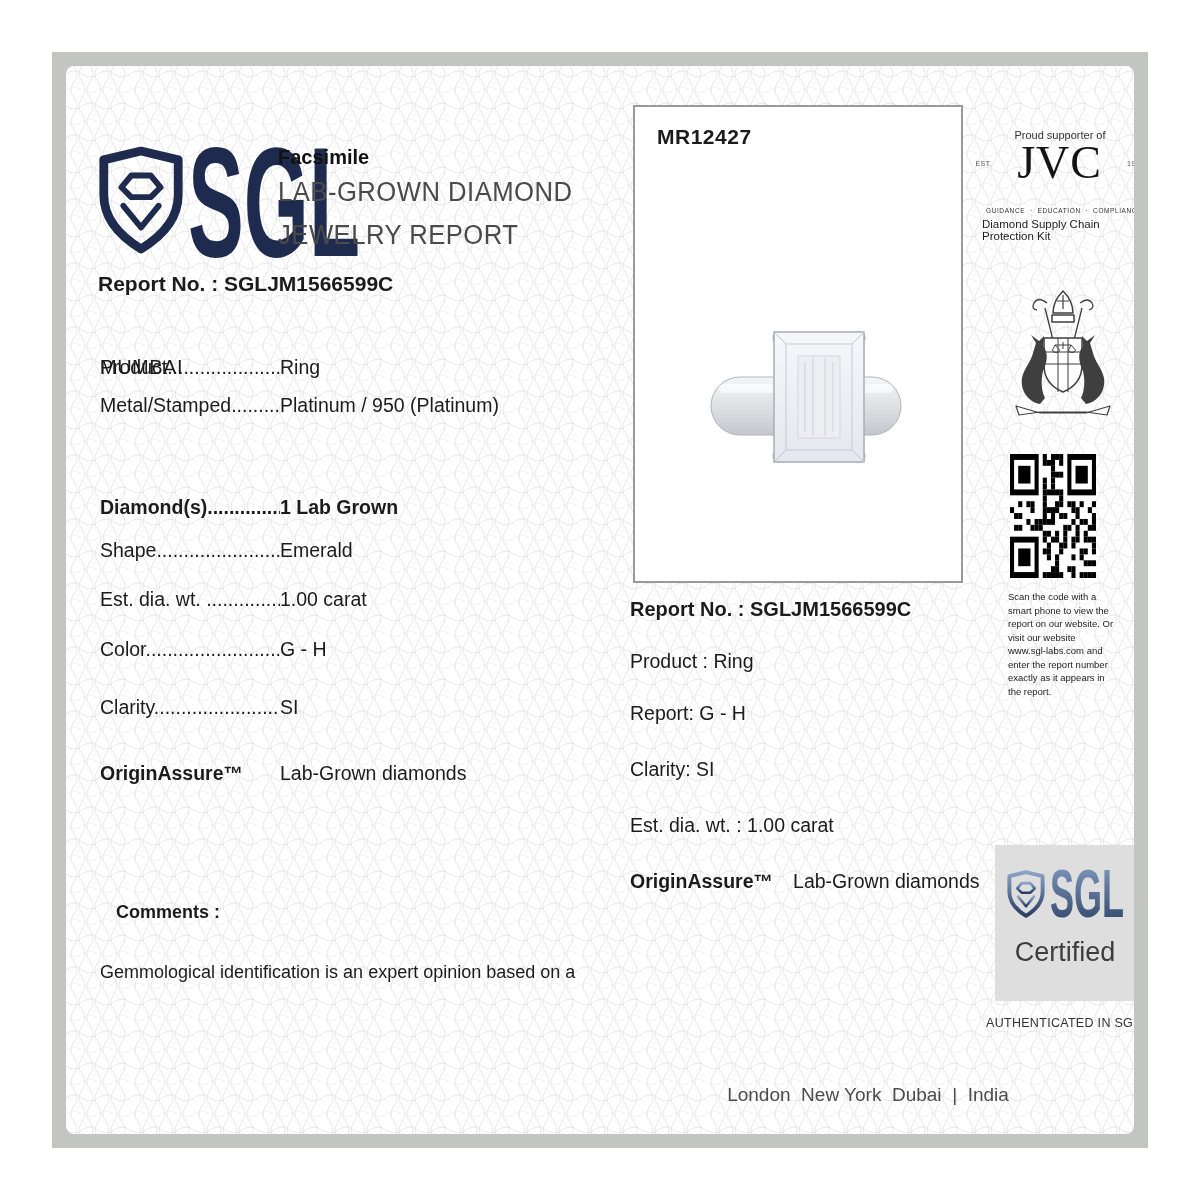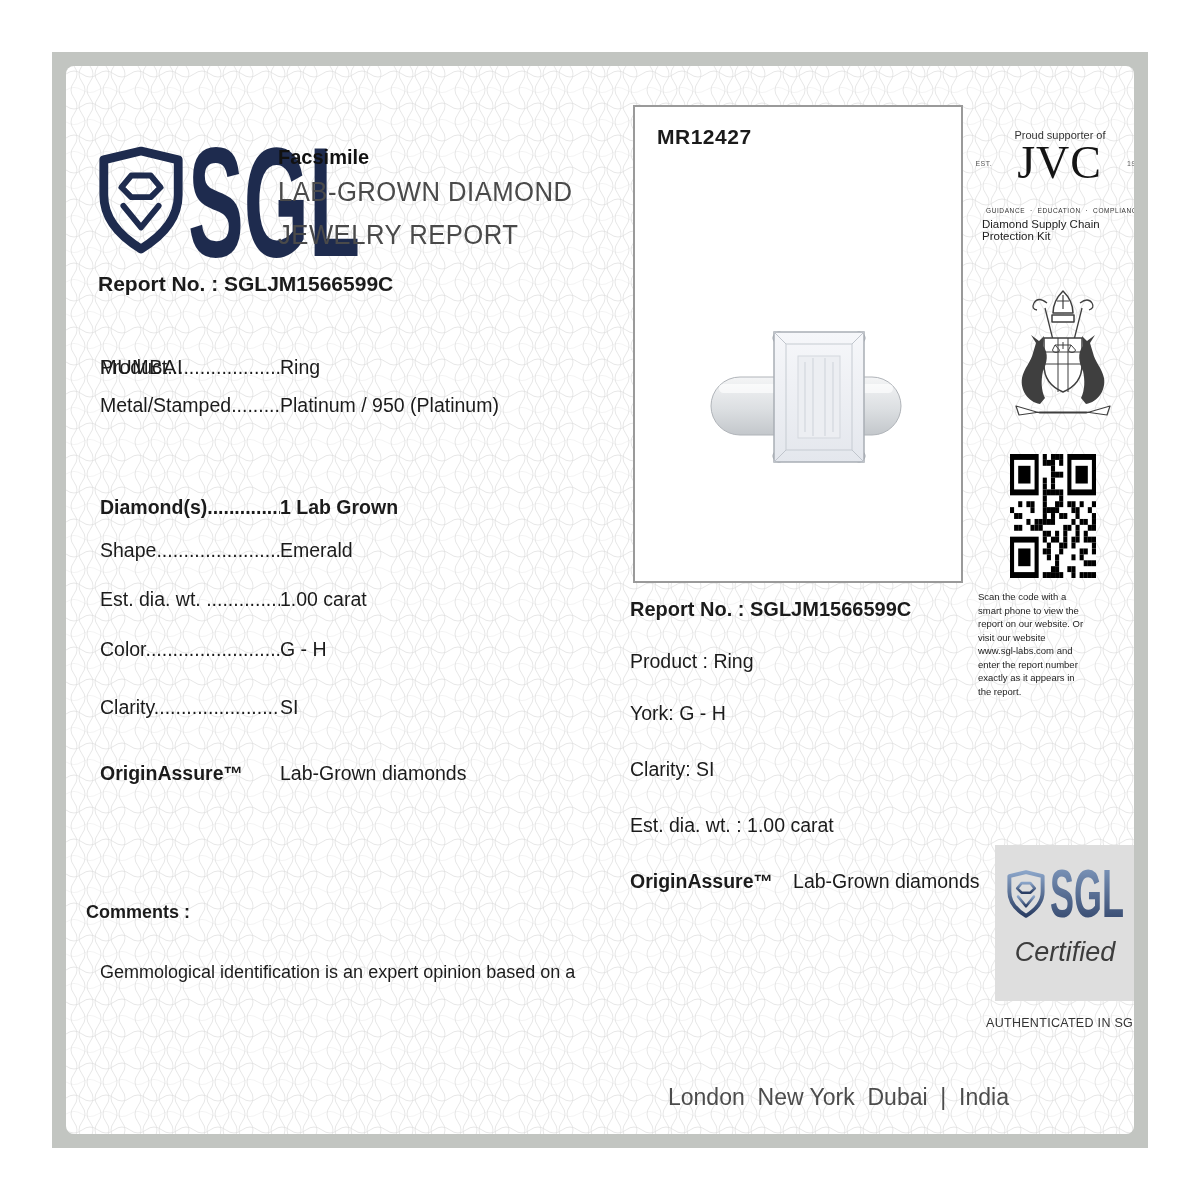--- a/index.html
+++ b/index.html
@@ -29,21 +29,21 @@
   .doc-title + .doc-title{margin-top:12px;}
 
   
   .report-no{left:32px;top:206px;font-size:21px;font-weight:bold;white-space:pre;}
   .city{left:34px;top:247px;font-size:20px;font-weight:normal;letter-spacing:.5px;margin-top:43px;}
   .frow{left:34px;font-size:19.5px;white-space:nowrap;}
   .frow .lead{display:inline-block;width:180px;overflow:hidden;white-space:nowrap;vertical-align:bottom;}
   .frow.bold, .frow.bold .lead{font-weight:bold;}
   .origin-row{left:34px;top:696px;font-size:19.5px;white-space:nowrap;}
   .origin-row .olabel{display:inline-block;width:180px;font-weight:bold;}
-  .comments-title{left:20px;top:836px;font-size:18px;font-weight:bold;}
+  .comments-title{left:50px;top:836px;font-size:18px;font-weight:bold;}
   .cline{left:34px;font-size:18px;}
 
   
   .photo{
     left:567px;top:39px;width:330px;height:478px;background:#fff;
     border:2px solid #9a9a9a;box-sizing:border-box;
   }
   .photo-ref{position:absolute;left:22px;top:18px;font-size:21px;font-weight:600;letter-spacing:.5px;}
   .ring-svg{position:absolute;left:0;top:110px;}
 
@@ -55,28 +55,28 @@
 
   
   .proud{left:920px;top:63px;width:148px;text-align:center;font-size:11px;color:#333;}
   .jvc-row{left:920px;top:74px;width:148px;display:flex;align-items:center;justify-content:center;gap:25px;}
   .jvc-est,.jvc-year{font-size:7px;color:#555;letter-spacing:.5px;}
   .jvc-name{font-family:"Liberation Serif",serif;font-size:46px;color:#141414;letter-spacing:1px;line-height:1;}
   .jvc-tag{left:920px;top:141px;width:148px;text-align:center;font-size:6.5px;color:#333;letter-spacing:.6px;white-space:pre;}
   .jvc-kit{left:916px;top:152px;width:156px;text-align:left;font-size:11.5px;color:#222;}
   .crest{left:934px;top:220px;}
   .qr-wrap{left:944px;top:388px;width:86px;height:124px;background:#fff;}
-  .qr-caption{left:912px;top:524px;width:106px;font-size:9.5px;line-height:13.5px;color:#1d1d1d;}
+  .qr-caption{left:942px;top:524px;width:106px;font-size:9.5px;line-height:13.5px;color:#1d1d1d;}
   .badge{left:929px;top:779px;width:140px;height:156px;background:#dedede;}
   .badge-row{position:absolute;left:0;top:22px;width:140px;display:flex;justify-content:center;align-items:center;gap:3px;}
-  .badge-cert{position:absolute;left:0;top:92px;width:140px;text-align:center;font-size:27px;color:#3d3d3d;font-style:italic;}
+  .badge-cert{position:absolute;left:0;top:92px;width:140px;text-align:center;font-size:27px;color:#3d3d3d;}
   .auth{left:920px;top:950px;width:150px;text-align:center;font-size:12.5px;color:#333;letter-spacing:.3px;white-space:nowrap;}
 
   
-  .cities{left:602px;top:1018px;width:440px;text-align:left;font-size:23px;color:#4c4c4c;white-space:pre;}
+  .cities{left:582px;top:1018px;width:440px;text-align:center;font-size:19px;color:#4c4c4c;white-space:pre;}
 </style>
 </head>
 <body>
 
 <div class="frame">
   <div class="card">
 
     <svg class="bg" width="1068" height="1068">
       <defs>
         <pattern id="gp" width="64" height="64" patternUnits="userSpaceOnUse">
@@ -169,21 +169,21 @@
         <rect x="139" y="115" width="90" height="130" fill="url(#stoneGrad)" stroke="#a9aeb5" stroke-width="1.5"></rect>
         <rect x="151" y="127" width="66" height="106" fill="none" stroke="#c6cbd2"></rect>
         <rect x="163" y="139" width="42" height="82" fill="#eceef2" stroke="#d3d7dd"></rect>
         <path d="M139,115 L151,127 M229,115 L217,127 M139,245 L151,233 M229,245 L217,233" stroke="#c0c5cc"></path>
         <path d="M170,145 V215 M178,141 V219 M190,141 V219 M198,145 V215" stroke="#cdd2d9"></path>
       </svg>
     </div>
 
     <div class="abs c-report">Report No. : SGLJM1566599C</div>
     <div class="abs c-row" style="top:584px">Product : Ring</div>
-    <div class="abs c-row" style="top:636px">York: G - H</div>
+    <div class="abs c-row" style="top:636px">Report: G - H</div>
     <div class="abs c-row" style="top:692px">Clarity: SI</div>
     <div class="abs c-row" style="top:748px">Est. dia. wt. : 1.00 carat</div>
     <div class="abs c-origin">
       <span class="olabel">OriginAssure™</span><span>Lab-Grown diamonds</span>
     </div>
 
     <div class="abs proud">Proud supporter of</div>
     <div class="abs jvc-row">
       <span class="jvc-est">EST.</span>
       <span class="jvc-name">JVC</span>

